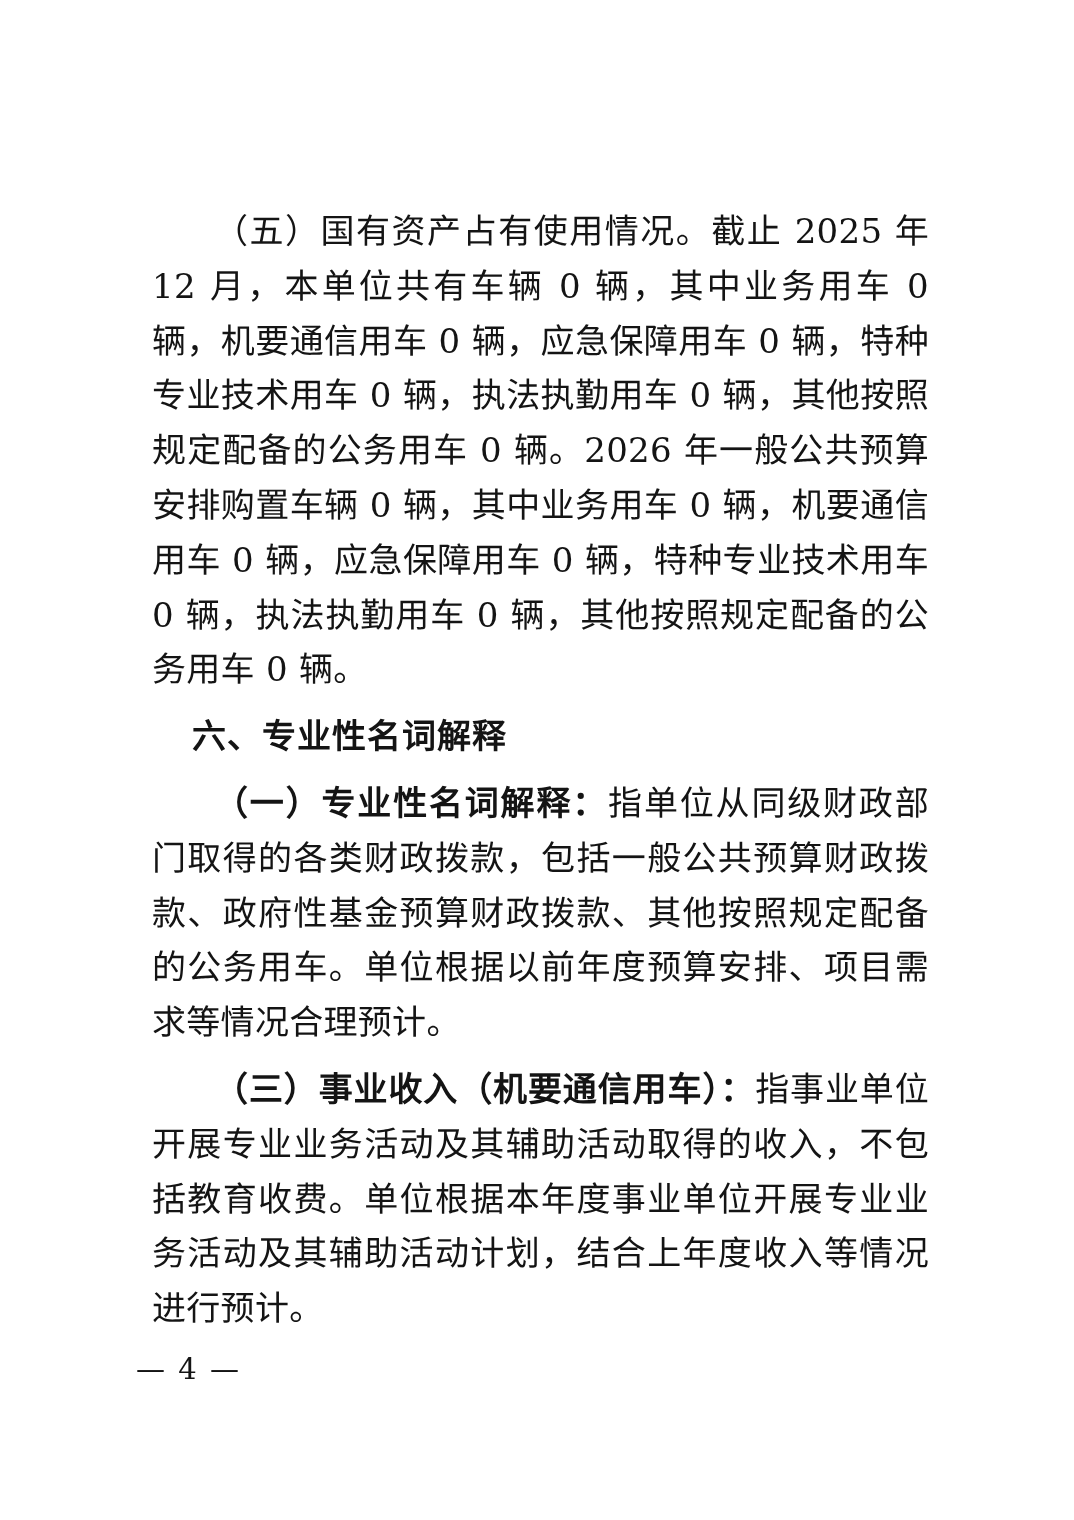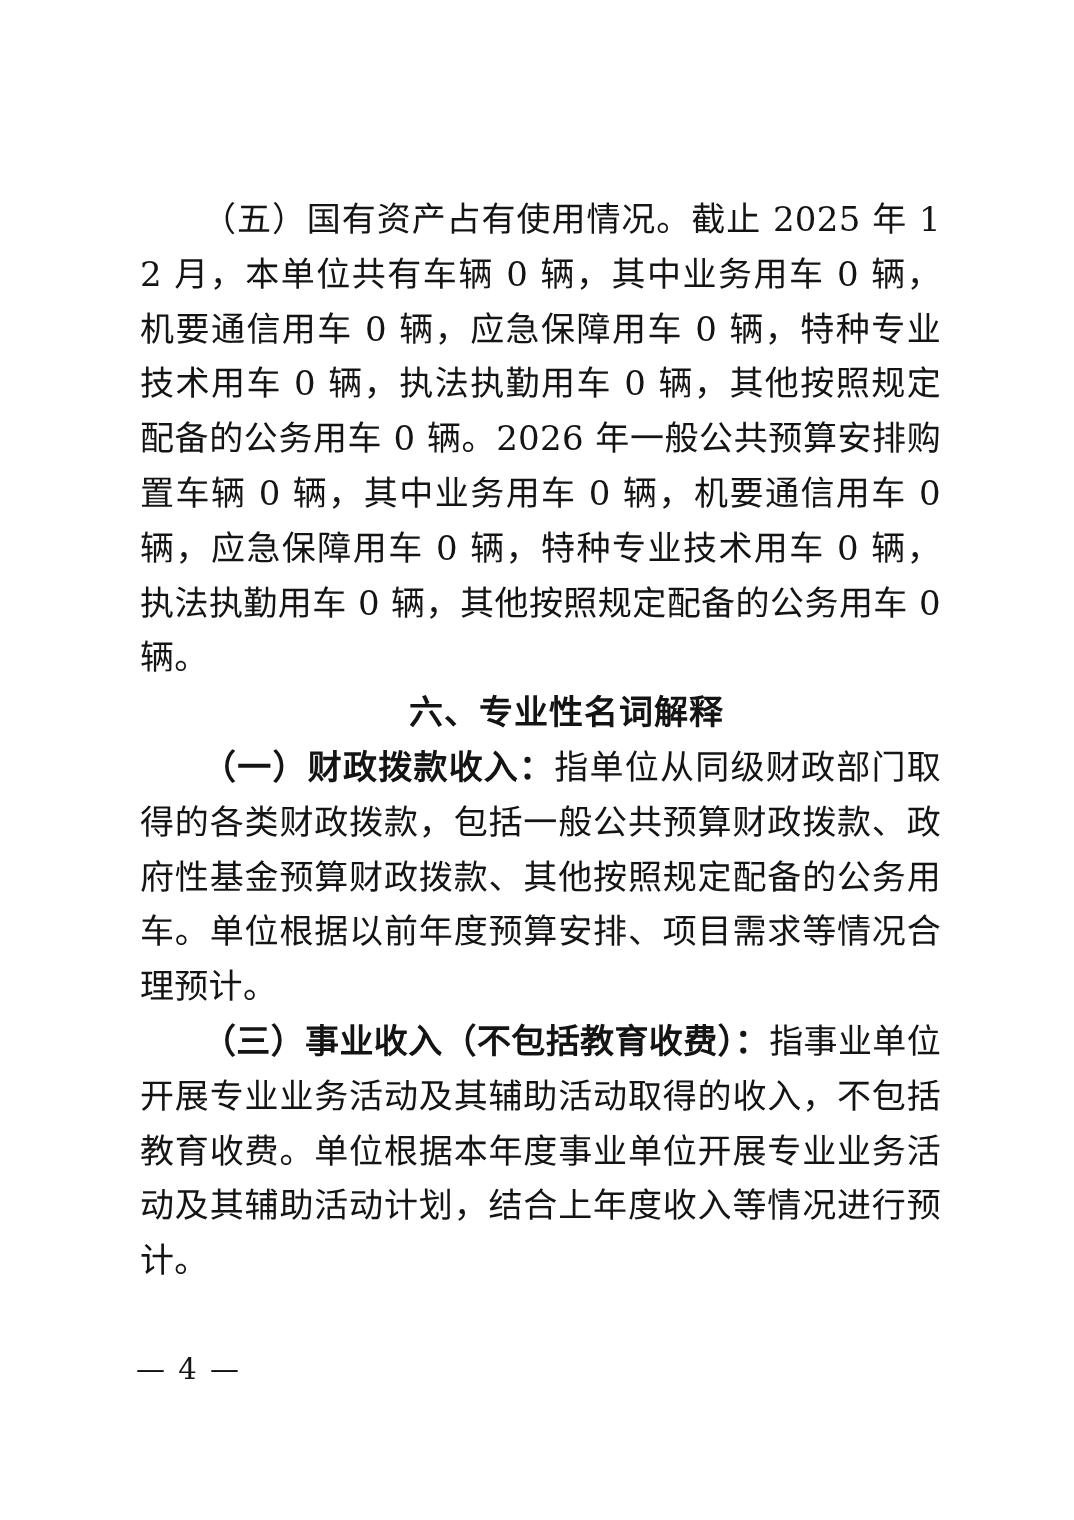--- a/index.html
+++ b/index.html
@@ -23,21 +23,21 @@
       height: 1520px;
       background: #ffffff;
     }
     .content {
       position: absolute;
       left: 140px;
       top: 192px;
       width: 801px;
     }
     .para {
-      margin: 0;
+      margin: 12px;
       font-size: 34px;
       line-height: 54.8px;
       text-align: justify;
       text-justify: inter-character;
       text-align-last: left;
       text-indent: 62px;
       letter-spacing: 0.3px;
       word-break: break-all;
     }
     .para .lead {
@@ -47,21 +47,20 @@
       font-weight: bold;
     }
     .section-heading {
       margin: 0;
       font-size: 34px;
       line-height: 54.8px;
       font-weight: bold;
       font-family: "DejaVu Sans", "Liberation Sans", sans-serif;
       text-indent: 52px;
       letter-spacing: 1px;
-      text-align: center;
     }
     .footer {
       position: absolute;
       left: 136px;
       top: 1352px;
       font-size: 29px;
       line-height: 34px;
       letter-spacing: 2px;
       color: #141414;
     }
@@ -70,22 +69,22 @@
 <body>
 
 <div class="page">
 
   <main class="content">
 
     <p class="para"><span class="lead">（五）国有资产占有使用情况。</span><span>截止 2025 年 12 月，本单位共有车辆 0 辆，其中业务用车 0 辆，机要通信用车 0 辆，应急保障用车 0 辆，特种专业技术用车 0 辆，执法执勤用车 0 辆，其他按照规定配备的公务用车 0 辆。2026 年一般公共预算安排购置车辆 0 辆，其中业务用车 0 辆，机要通信用车 0 辆，应急保障用车 0 辆，特种专业技术用车 0 辆，执法执勤用车 0 辆，其他按照规定配备的公务用车 0 辆。</span></p>
 
     <h2 class="section-heading">六、专业性名词解释</h2>
 
-    <p class="para"><span class="lead lead-bold">（一）财政拨款收入：</span><span>指单位从同级财政部门取得的各类财政拨款，包括一般公共预算财政拨款、政府性基金预算财政拨款、其他按照规定配备的公务用车。单位根据以前年度预算安排、项目需求等情况合理预计。</span></p>
+    <p class="para"><span class="lead lead-bold">（一）专业性名词解释：</span><span>指单位从同级财政部门取得的各类财政拨款，包括一般公共预算财政拨款、政府性基金预算财政拨款、其他按照规定配备的公务用车。单位根据以前年度预算安排、项目需求等情况合理预计。</span></p>
 
 
-    <p class="para"><span class="lead lead-bold">（三）事业收入（不包括教育收费）：</span><span>指事业单位开展专业业务活动及其辅助活动取得的收入，不包括教育收费。单位根据本年度事业单位开展专业业务活动及其辅助活动计划，结合上年度收入等情况进行预计。</span></p>
+    <p class="para"><span class="lead lead-bold">（三）事业收入（机要通信用车）：</span><span>指事业单位开展专业业务活动及其辅助活动取得的收入，不包括教育收费。单位根据本年度事业单位开展专业业务活动及其辅助活动计划，结合上年度收入等情况进行预计。</span></p>
 
   </main>
 
   <div class="footer">— 4 —</div>
 
 </div>
 
 </body></html>

